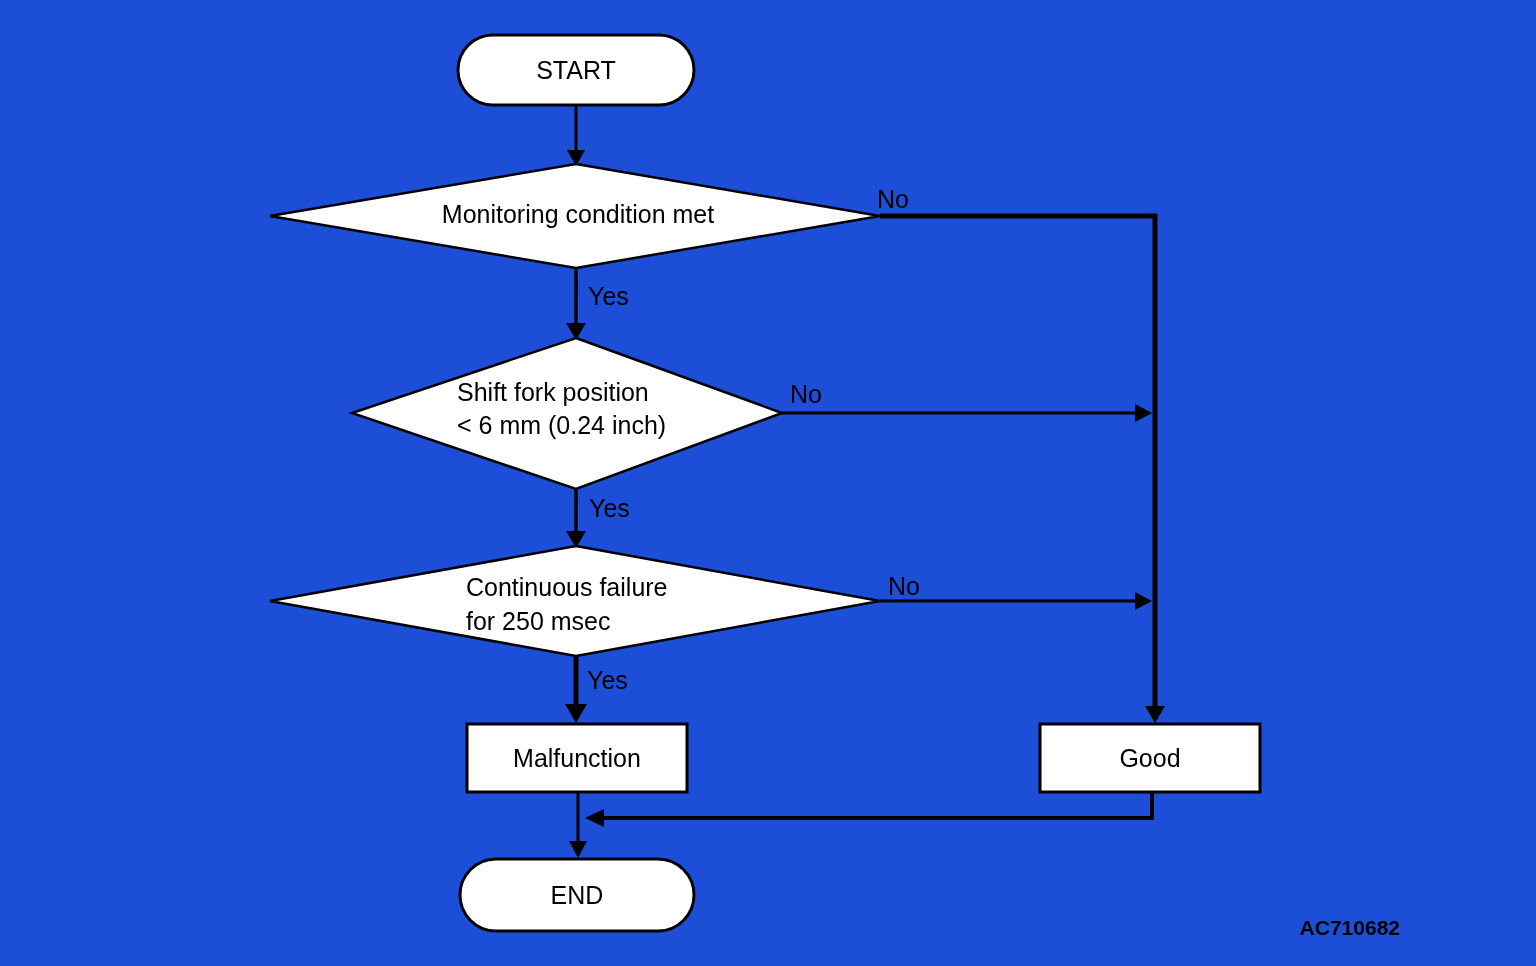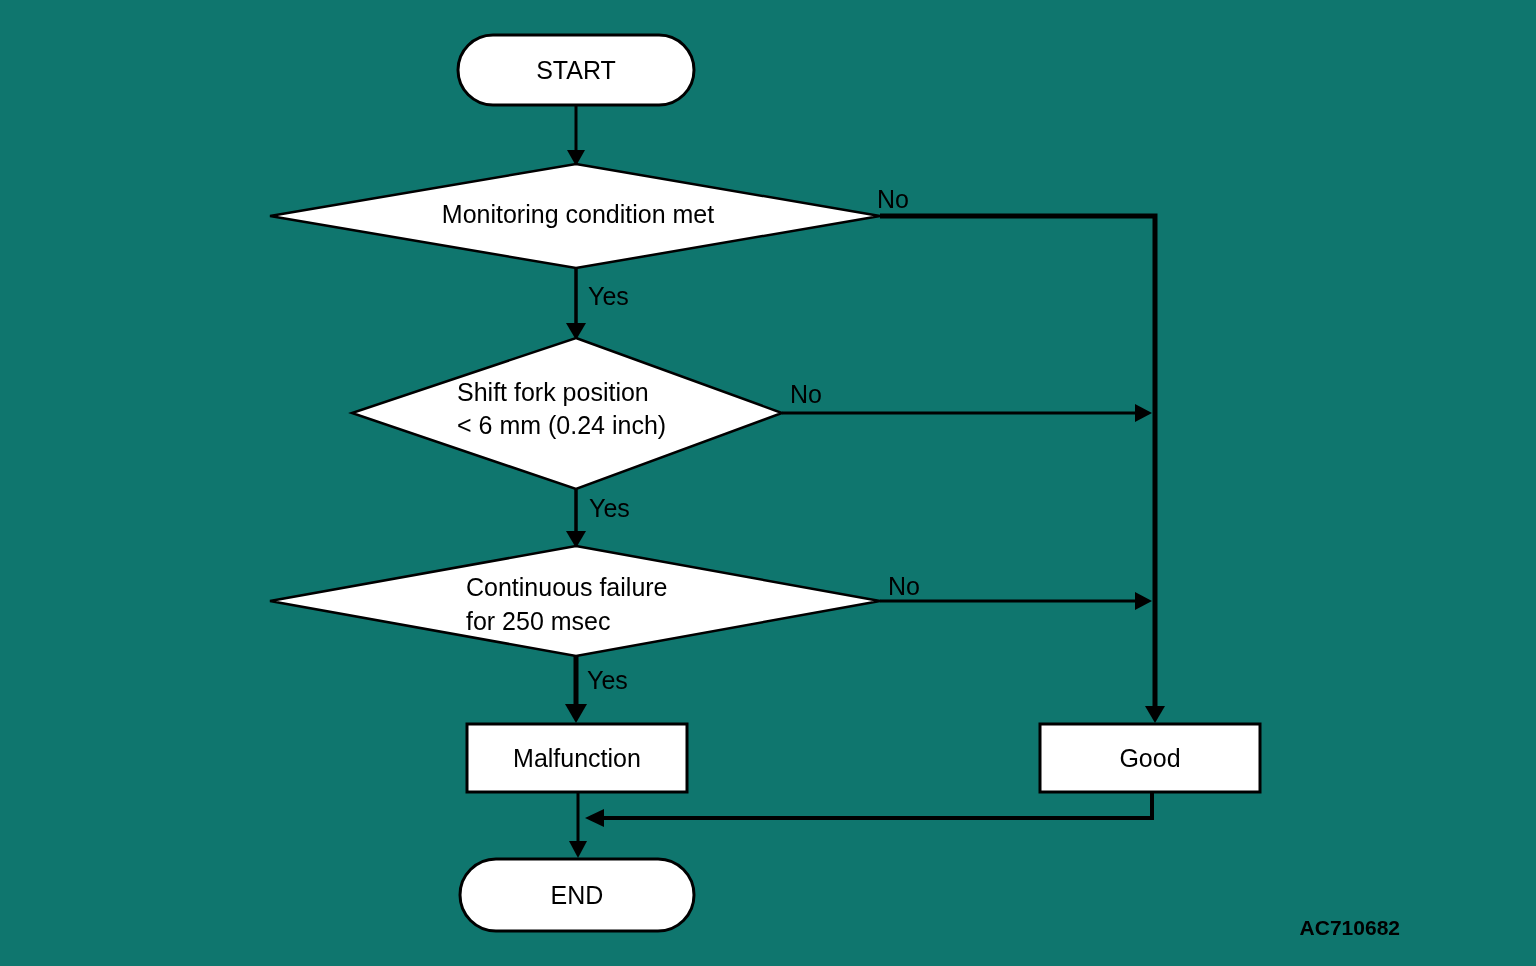--- a/index.html
+++ b/index.html
@@ -4,21 +4,21 @@
 <style>
   html, body {
     margin: 0;
     padding: 0;
     background: #ffffff;
   }
   .page {
     position: relative;
     width: 1536px;
     height: 966px;
-    background: #0f766e;
+    background: #1d4ed8;
     font-family: "Liberation Sans", sans-serif;
   }
   svg text {
     font-family: "Liberation Sans", sans-serif;
     font-size: 25px;
     fill: #000000;
   }
   svg text.figure-code {
     font-size: 21px;
     font-weight: bold;

